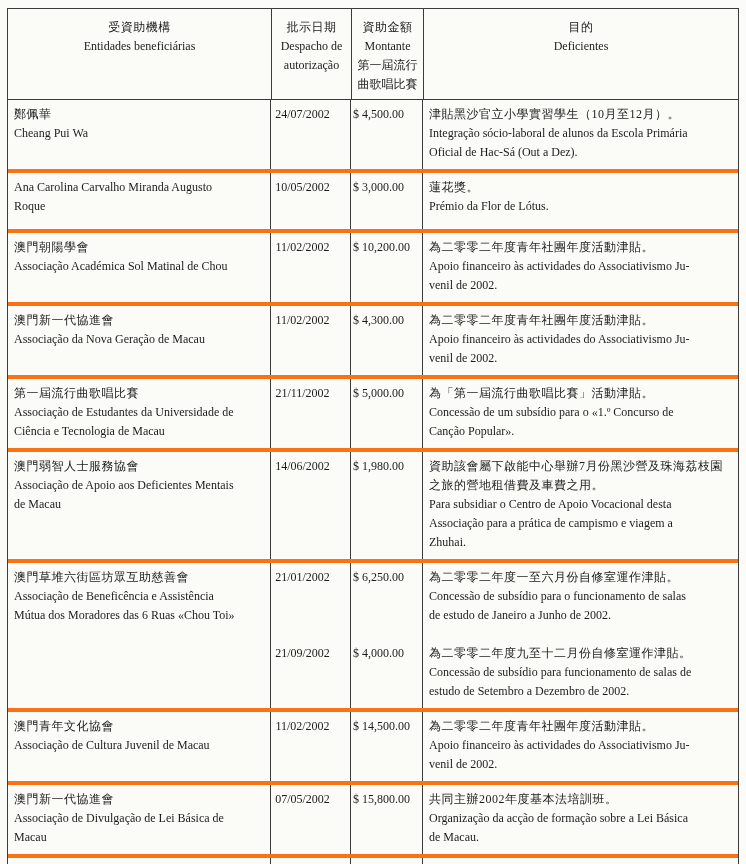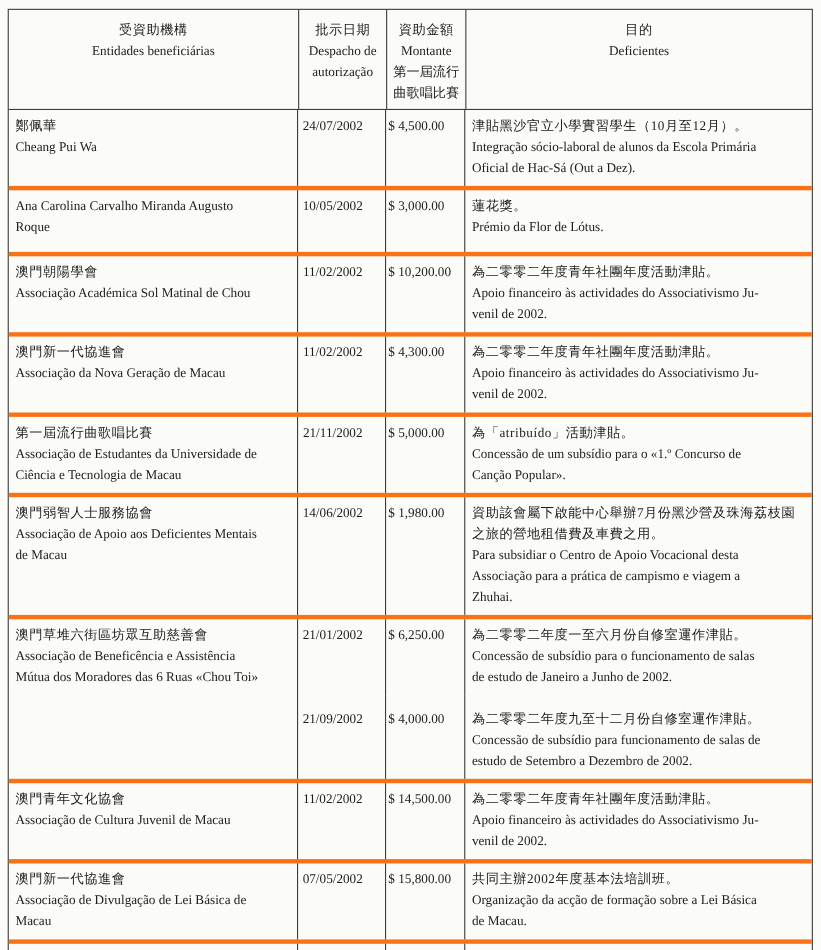--- a/index.html
+++ b/index.html
@@ -153,21 +153,21 @@
           </div>
           <div class="entries">
             <div class="entry">
               <div class="cell date w-date">
                 <div class="line pt">21/11/2002</div>
               </div>
               <div class="cell amount w-amount">
                 <div class="line pt">$ 5,000.00</div>
               </div>
               <div class="cell purpose">
-                <div class="line zh">為「atribuído」活動津貼。</div>
+                <div class="line zh">為「第一屆流行曲歌唱比賽」活動津貼。</div>
                 <div class="line pt">Concessão de um subsídio para o «1.º Concurso de</div>
                 <div class="line pt">Canção Popular».</div>
               </div>
             </div>
           </div>
         </div>
         <div class="trow">
           <div class="cell entity w-entity">
             <div class="line zh">澳門弱智人士服務協會</div>
             <div class="line pt">Associação de Apoio aos Deficientes Mentais</div>

